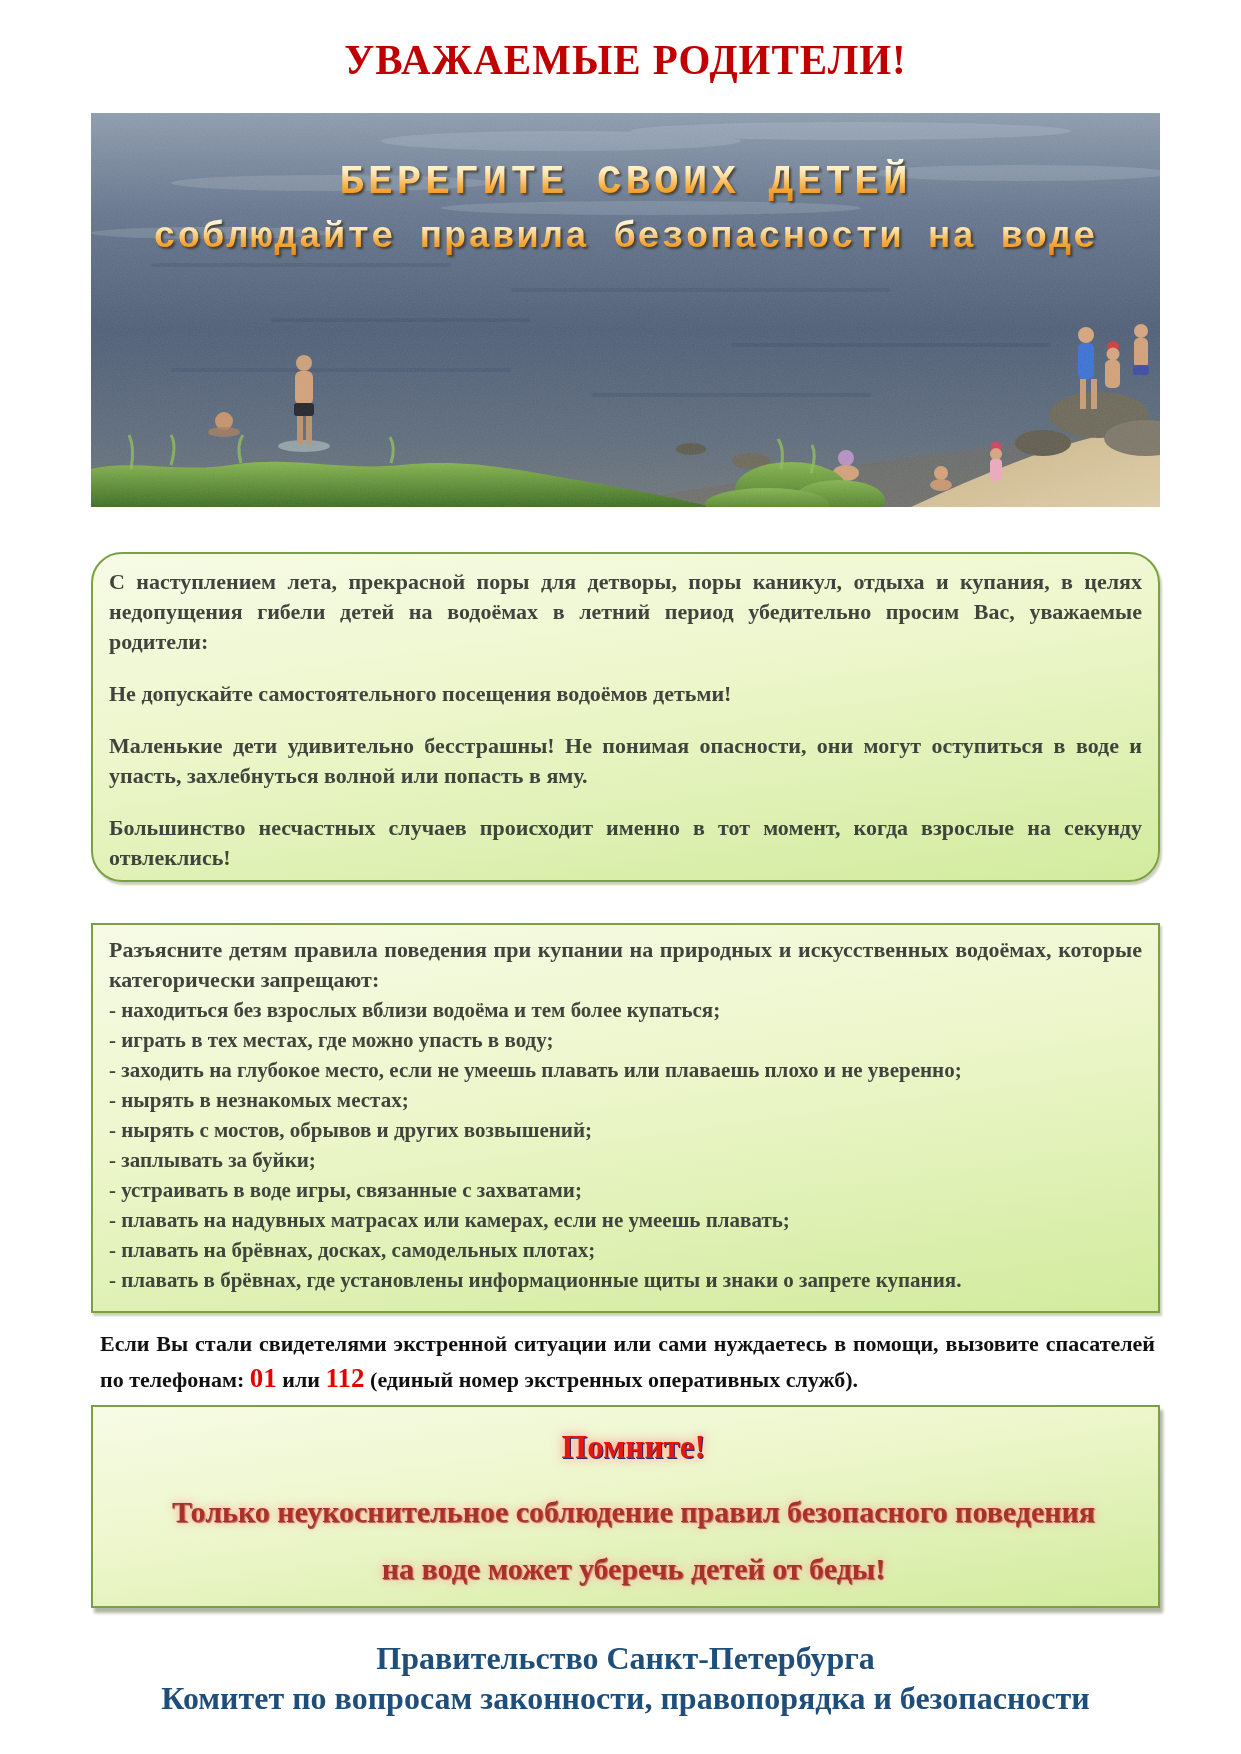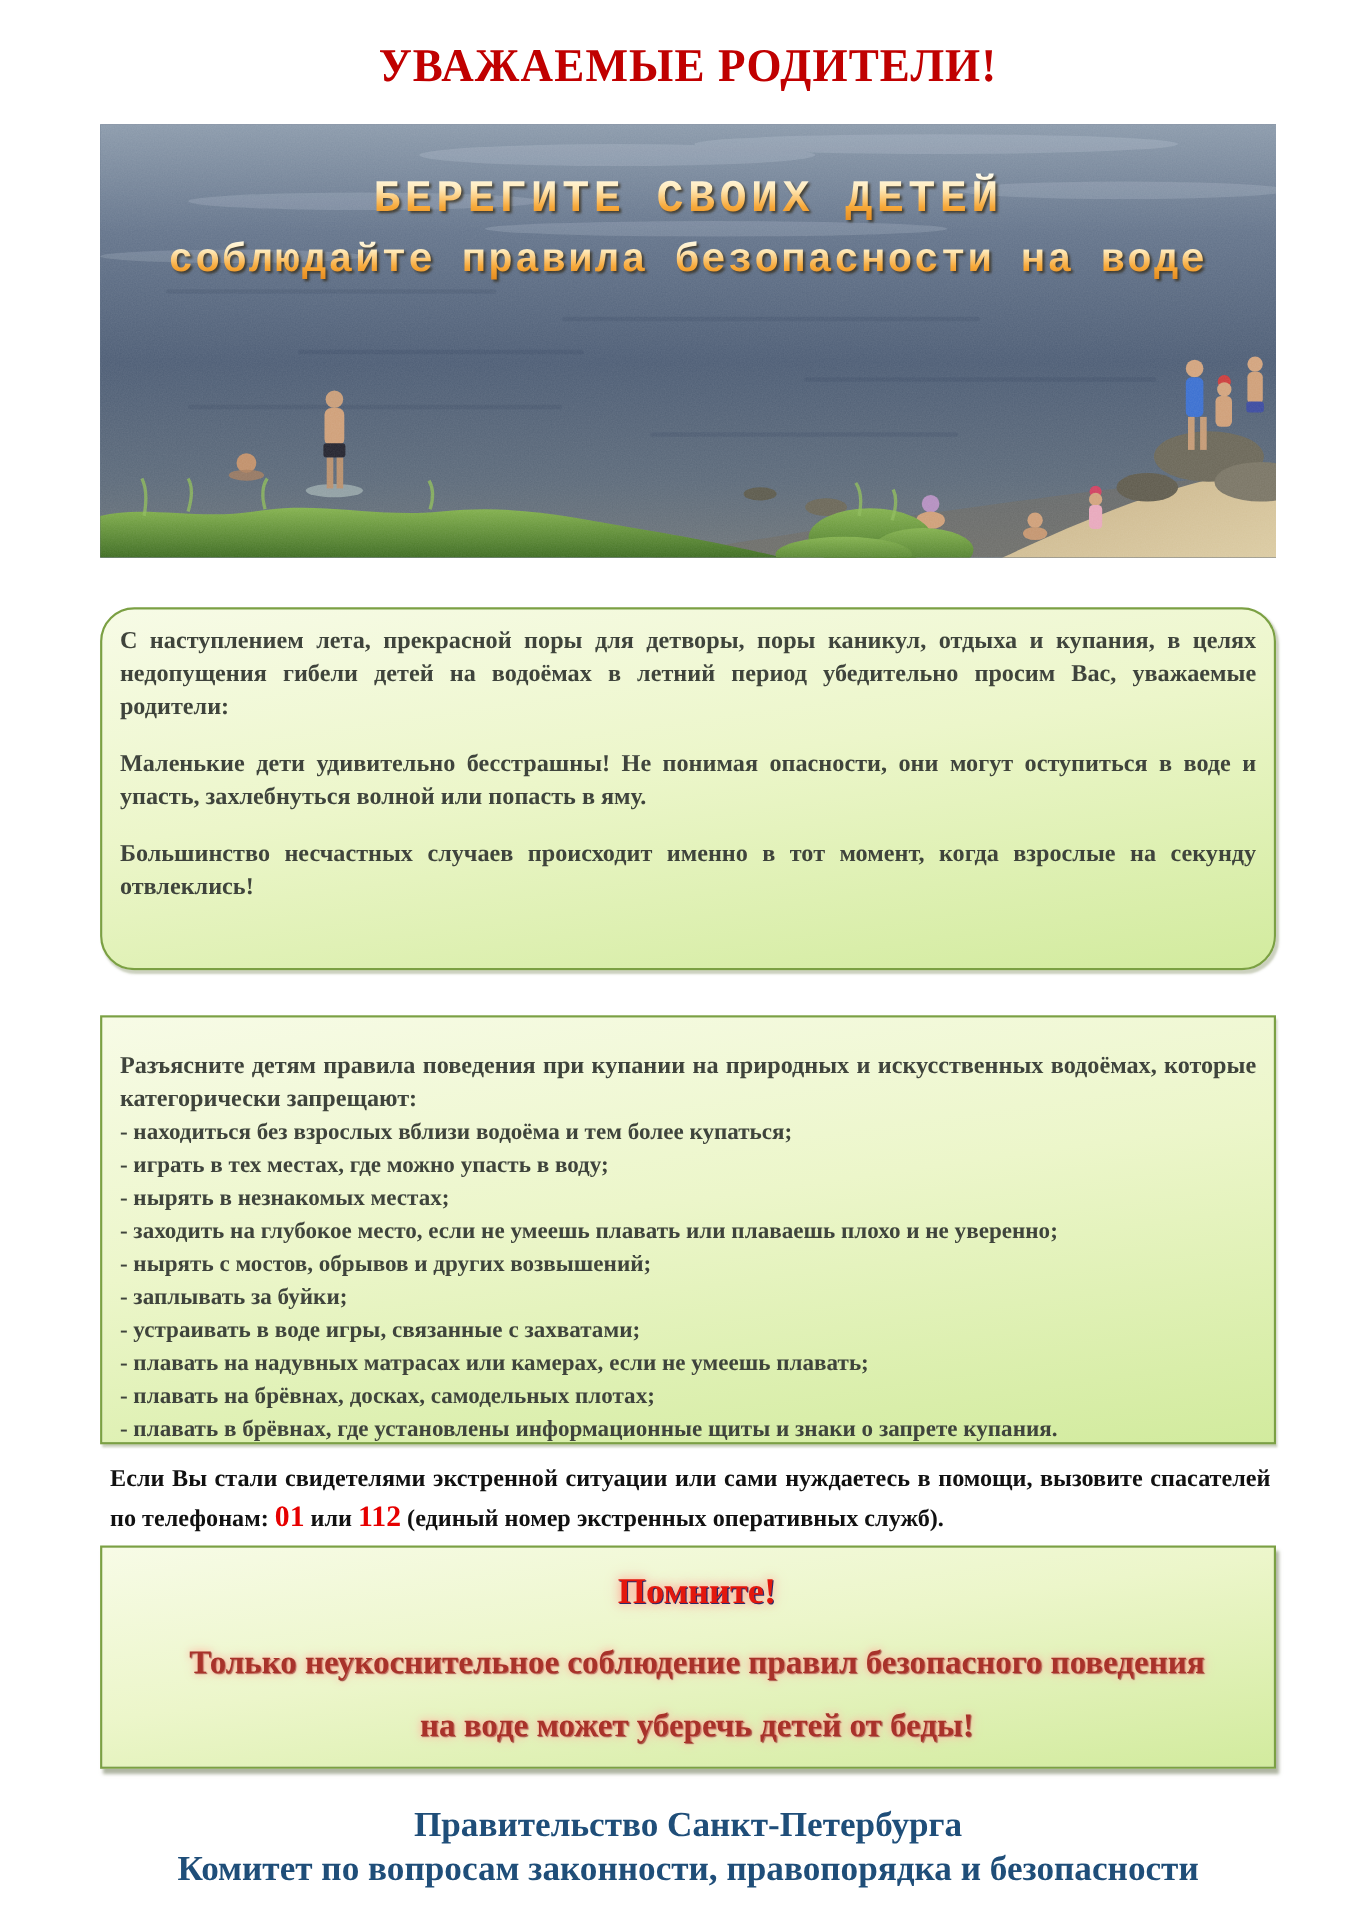--- a/index.html
+++ b/index.html
@@ -44,21 +44,21 @@
     position:absolute;left:91px;width:1069px;box-sizing:border-box;
     border:2px solid #7ba043;
     background:linear-gradient(172deg,#f7fbe6 0%,#ecf6ca 45%,#d2eb9e 100%);
     box-shadow:2px 3px 2px rgba(140,150,110,0.45);
     color:#3f443c;font-weight:bold;
     overflow:hidden;
   }
   .box1{top:552px;height:330px;padding:13px 16px;border-radius:31px;}
   .box1 .para{font-size:22px;line-height:30px;text-align:justify;margin:0 0 22px 0;}
   .box1 .para:last-child{margin-bottom:0;}
-  .box2{top:923px;height:390px;padding:28px 16px;}
+  .box2{top:923px;height:390px;padding:10px 16px;}
   .box2 .intro{font-size:22px;line-height:30px;text-align:justify;margin:0;}
   .box2 .rule{font-size:21px;line-height:30px;text-align:left;}
   
   .emergency{
     position:absolute;left:100px;top:1326px;width:1055px;
     font-size:22px;font-weight:bold;line-height:35px;color:#111111;
     text-align:justify;margin:0;
   }
   .emergency .num{color:#e60000;font-size:27px;line-height:35px;}
   
@@ -196,31 +196,32 @@
     </svg>
 
     <div class="photo-caption">
       <div class="cap1">БЕРЕГИТЕ СВОИХ ДЕТЕЙ</div>
       <div class="cap2">соблюдайте правила безопасности на воде</div>
     </div>
   </div>
 
   <div class="greenbox box1">
       <div class="para">С наступлением лета, прекрасной поры для детворы, поры каникул, отдыха и купания, в целях недопущения гибели детей на водоёмах в летний период убедительно просим Вас, уважаемые родители:</div>
+      <div class="para">Не допускайте самостоятельного посещения водоёмов детьми!</div>
       <div class="para">Маленькие дети удивительно бесстрашны! Не понимая опасности, они могут оступиться в воде и упасть, захлебнуться волной или попасть в яму.</div>
       <div class="para">Большинство несчастных случаев происходит именно в тот момент, когда взрослые на секунду отвлеклись!</div>
     </div>
 
   <div class="greenbox box2">
     <p class="intro">Разъясните детям правила поведения при купании на природных и искусственных водоёмах,  которые категорически запрещают:</p>
     <div>
         <div class="rule">- находиться без взрослых вблизи водоёма и тем более купаться;</div>
         <div class="rule">- играть в тех местах, где можно упасть в воду;</div>
+        <div class="rule">- заходить на глубокое место, если не умеешь плавать или плаваешь плохо и не уверенно;</div>
         <div class="rule">- нырять в незнакомых местах;</div>
-        <div class="rule">- заходить на глубокое место, если не умеешь плавать или плаваешь плохо и не уверенно;</div>
         <div class="rule">- нырять с мостов, обрывов и других возвышений;</div>
         <div class="rule">- заплывать за буйки;</div>
         <div class="rule">- устраивать в воде игры, связанные с захватами;</div>
         <div class="rule">- плавать на надувных матрасах или камерах, если не умеешь плавать;</div>
         <div class="rule">- плавать на брёвнах, досках, самодельных плотах;</div>
         <div class="rule">- плавать в брёвнах, где установлены информационные щиты и знаки о запрете купания.</div>
       </div>
   </div>
 
   <p class="emergency"><span>Если Вы стали свидетелями экстренной ситуации или сами нуждаетесь в помощи, вызовите спасателей по телефонам: </span><span class="num">01</span><span> или </span><span class="num">112</span><span> (единый номер экстренных оперативных служб).</span></p>

